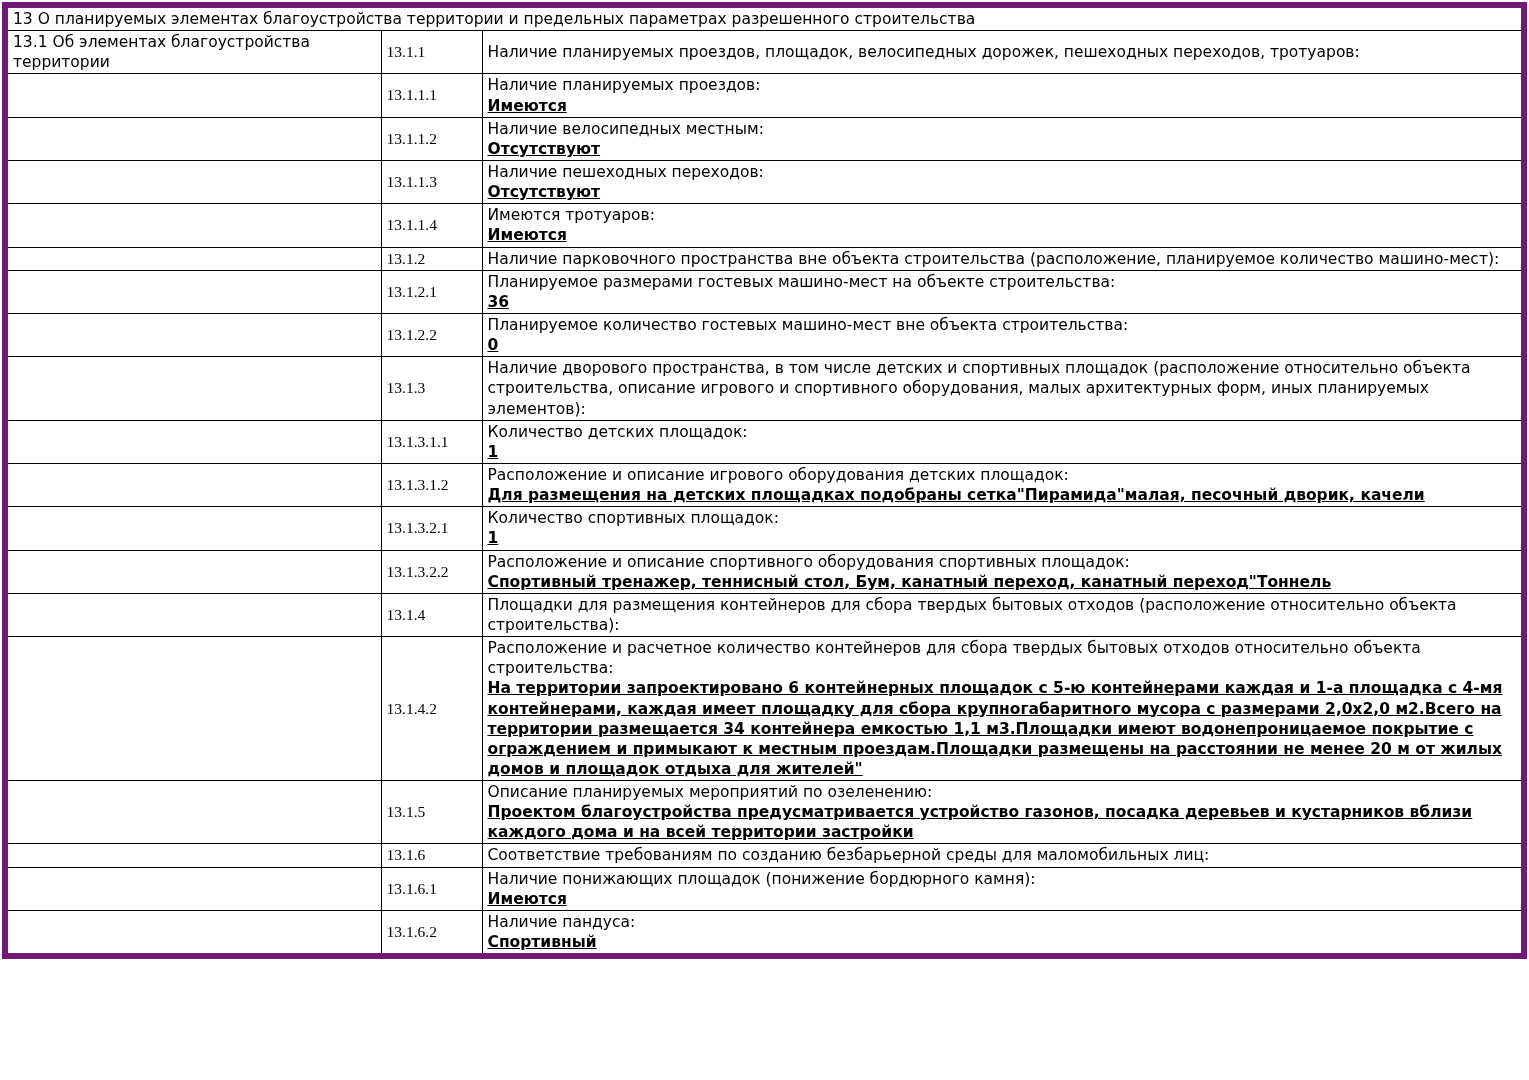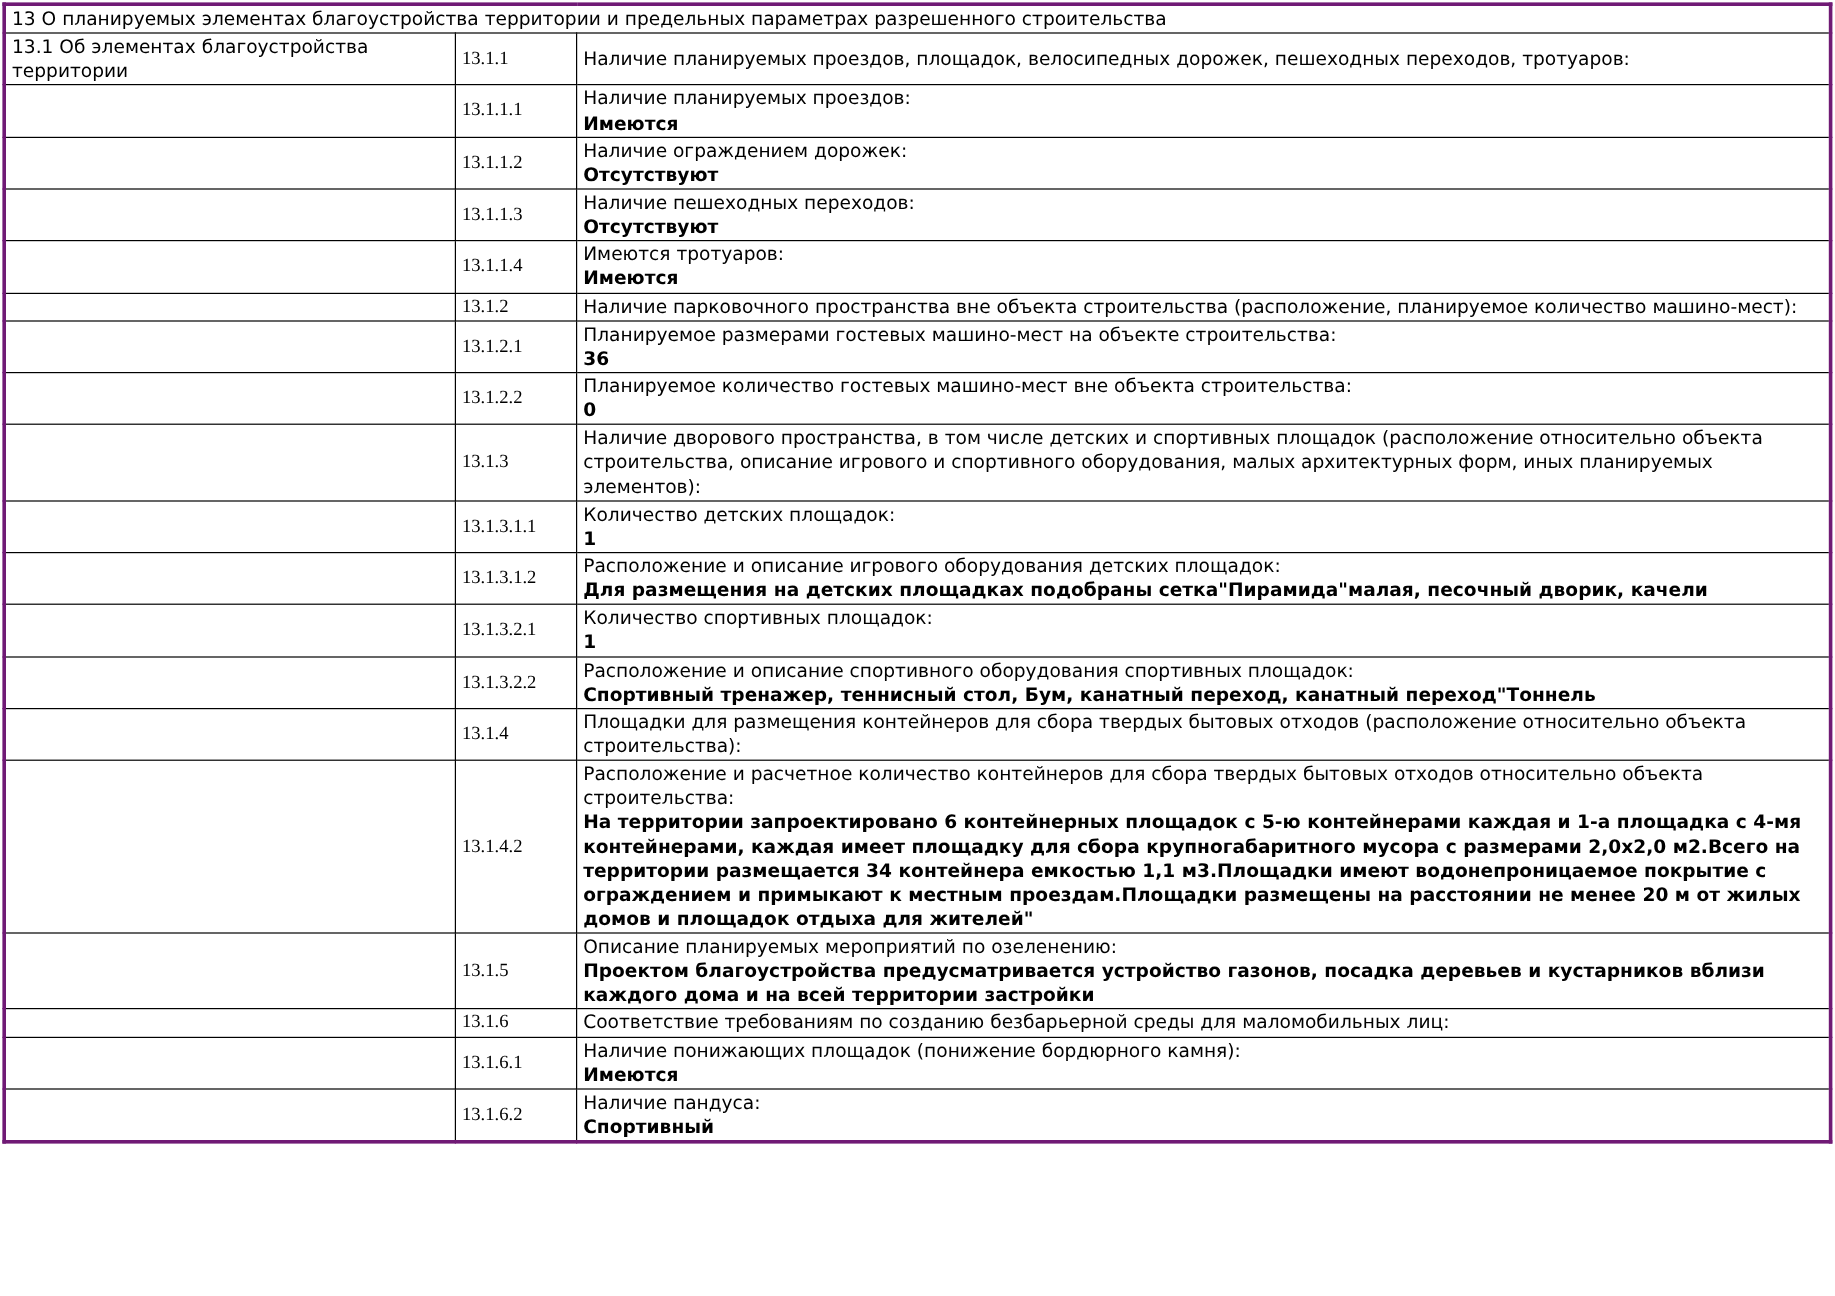--- a/index.html
+++ b/index.html
@@ -14,21 +14,21 @@
   }
   .page {
     width: 1529px;
     min-height: 1080px;
     padding: 2px;
   }
   table.doc-table {
     border-collapse: collapse;
     width: 100%;
     table-layout: fixed;
-    border: 3px solid #701a75;
+    border: 6px solid #701a75;
   }
   table.doc-table td {
     border: 1px solid #000;
     padding: 1px 5px;
     vertical-align: middle;
     word-wrap: break-word;
   }
   td.section-header-cell {
     padding: 2px 5px;
   }
@@ -39,20 +39,21 @@
   }
   td.col-code {
     vertical-align: middle;
     font-family: Liberation Serif, serif;
   }
   td.col-content {
     vertical-align: middle;
   }
   .value {
     font-weight: bold;
+    text-decoration: underline;
   }
   col.c-group   { width: 376px; }
   col.c-code    { width: 101px; }
   col.c-content { width: auto;  }
 </style>
 </head>
 <body>
 
 <div class="page">
   <table class="doc-table">
@@ -93,21 +94,21 @@
   </tr>
 
   <tr>
     <td class="col-group">
       <span></span>
     </td>
     <td class="col-code">
       <span>13.1.1.2</span>
     </td>
     <td class="col-content">
-      <div class="label">Наличие ограждением дорожек:</div>
+      <div class="label">Наличие велосипедных местным:</div>
       <div class="value">Отсутствуют</div>
     </td>
   </tr>
 
   <tr>
     <td class="col-group">
       <span></span>
     </td>
     <td class="col-code">
       <span>13.1.1.3</span>

